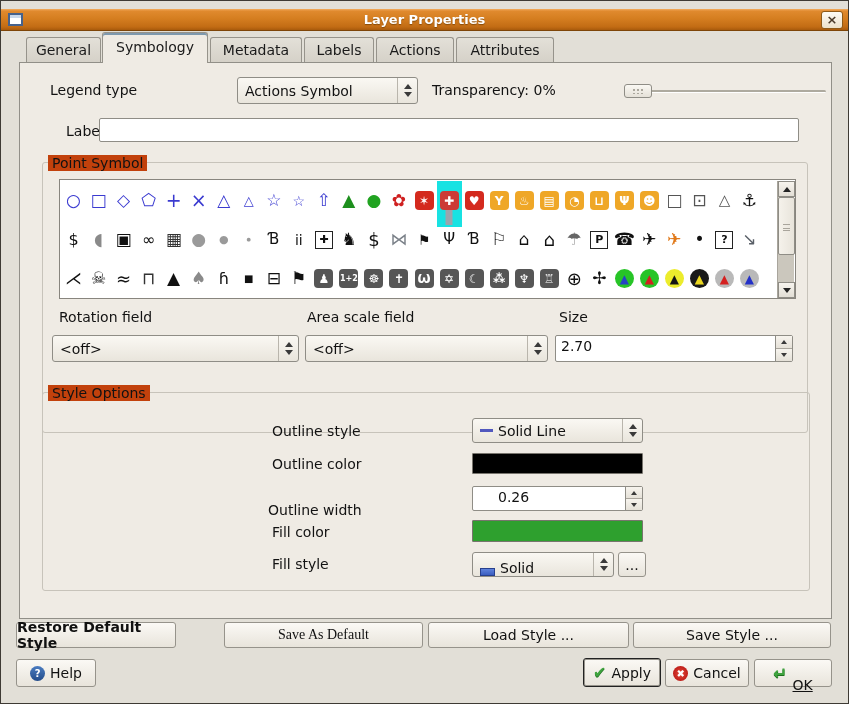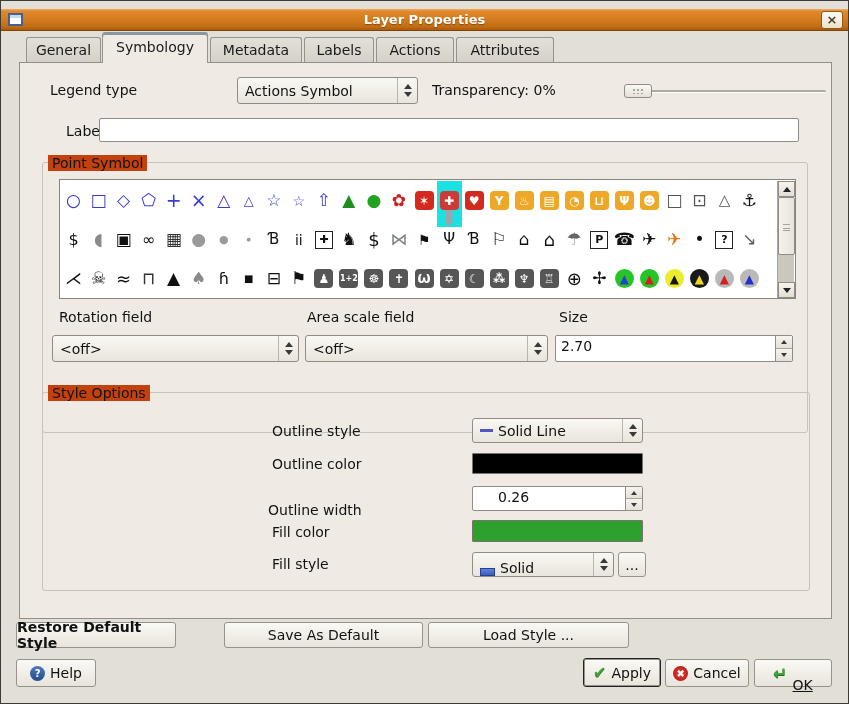--- a/index.html
+++ b/index.html
@@ -493,22 +493,23 @@
       <span class="arrows">
           <span class="tri-up"></span>
           <span class="tri-down"></span>
         </span>
     </div>
     <div class="btn" style="left:598px; top:489px; width:28px; height:25px;">...</div>
 
   </div>
 
   <div class="btn" style="left:15px; top:621px; width:160px; height:26px;font-weight:bold;">Restore Default Style</div>
-  <div class="btn" style="left:223px; top:621px; width:199px; height:26px;">Save As Default</div>
+  <div class="btn" style="left:223px; top:621px; width:199px; height:26px;font-family:Liberation Serif, serif;">Save As Default</div>
   <div class="btn" style="left:427px; top:621px; width:201px; height:26px;">Load Style ...</div>
+  <div class="btn" style="left:632px; top:621px; width:198px; height:26px;">Save Style ...</div>
 
   <div class="btn" style="left:15px; top:658px; width:80px; height:28px;">
     <span class="icon-circle" style="background:linear-gradient(#4B7CC0,#234C8A);">?</span>
     <span>Help</span>
   </div>
   <div class="btn" style="left:582px; top:657px; width:78px; height:29px; border:1px solid #222; box-shadow:inset 0 0 0 1px #96938B;">
     <span class="check-icon">✔</span>
     <span>Apply</span>
   </div>
   <div class="btn" style="left:664px; top:658px; width:84px; height:28px;">

